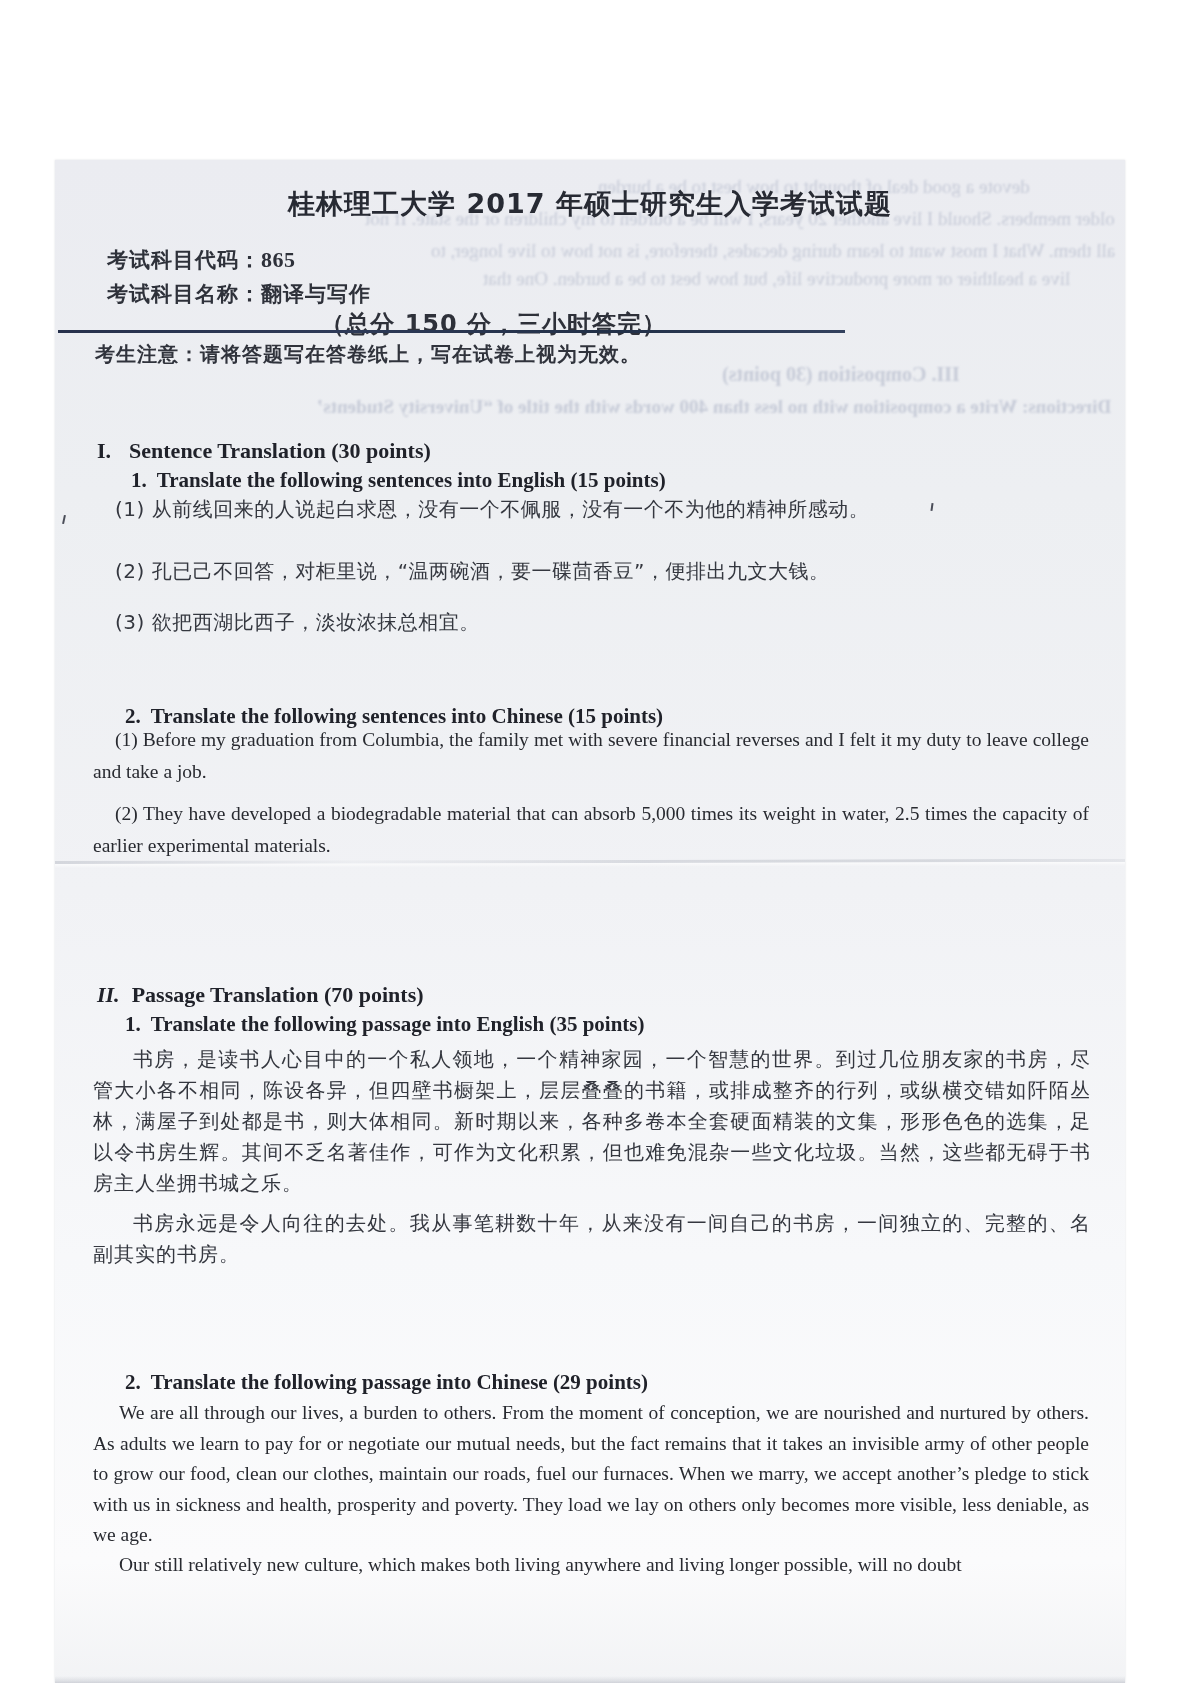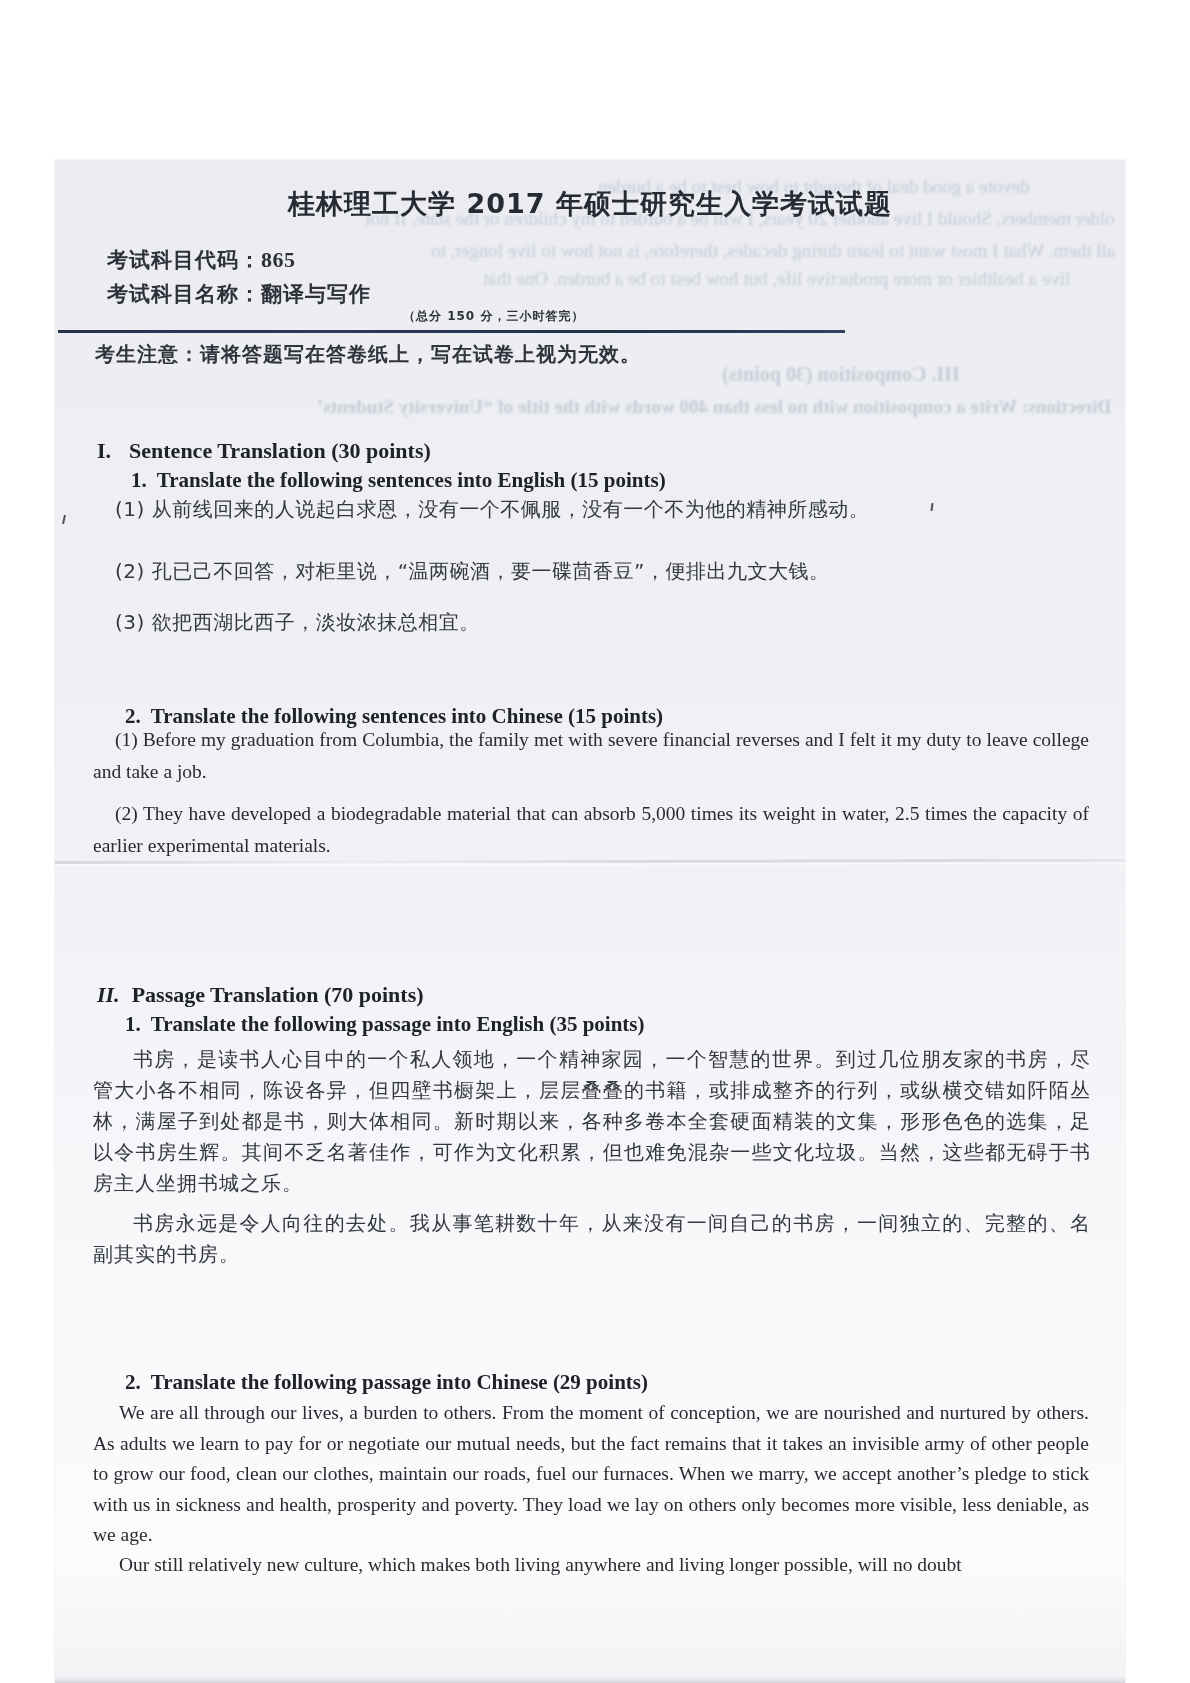--- a/index.html
+++ b/index.html
@@ -41,21 +41,21 @@
     position:absolute;left:40px;
     font-family:"DejaVu Sans", sans-serif;font-weight:bold;
     font-size:21px;color:#2e313a;letter-spacing:1px;margin-left:12px;
   }
   .meta .val{font-family:"Liberation Serif", serif;font-size:22px;letter-spacing:.5px;}
   .meta.code{top:86px;}
   .meta.name{top:120px;}
   .score-note{
     position:absolute;top:148px;left:0;width:82%;text-align:center;
     font-family:"DejaVu Sans", sans-serif;font-weight:bold;
-    font-size:12px;color:#2e313a;letter-spacing:1px;
+    font-size:24px;color:#2e313a;letter-spacing:1px;
   }
   .rule{
     position:absolute;top:170px;left:3px;width:787px;height:3px;
     background:linear-gradient(90deg,#27314c 0%,#2e3a58 35%,#223048 70%,#33415e 100%);
   }
   .notice{
     position:absolute;top:181px;left:40px;
     font-family:"DejaVu Sans", sans-serif;font-weight:bold;
     font-size:20px;color:#30333c;letter-spacing:1px;
   }

